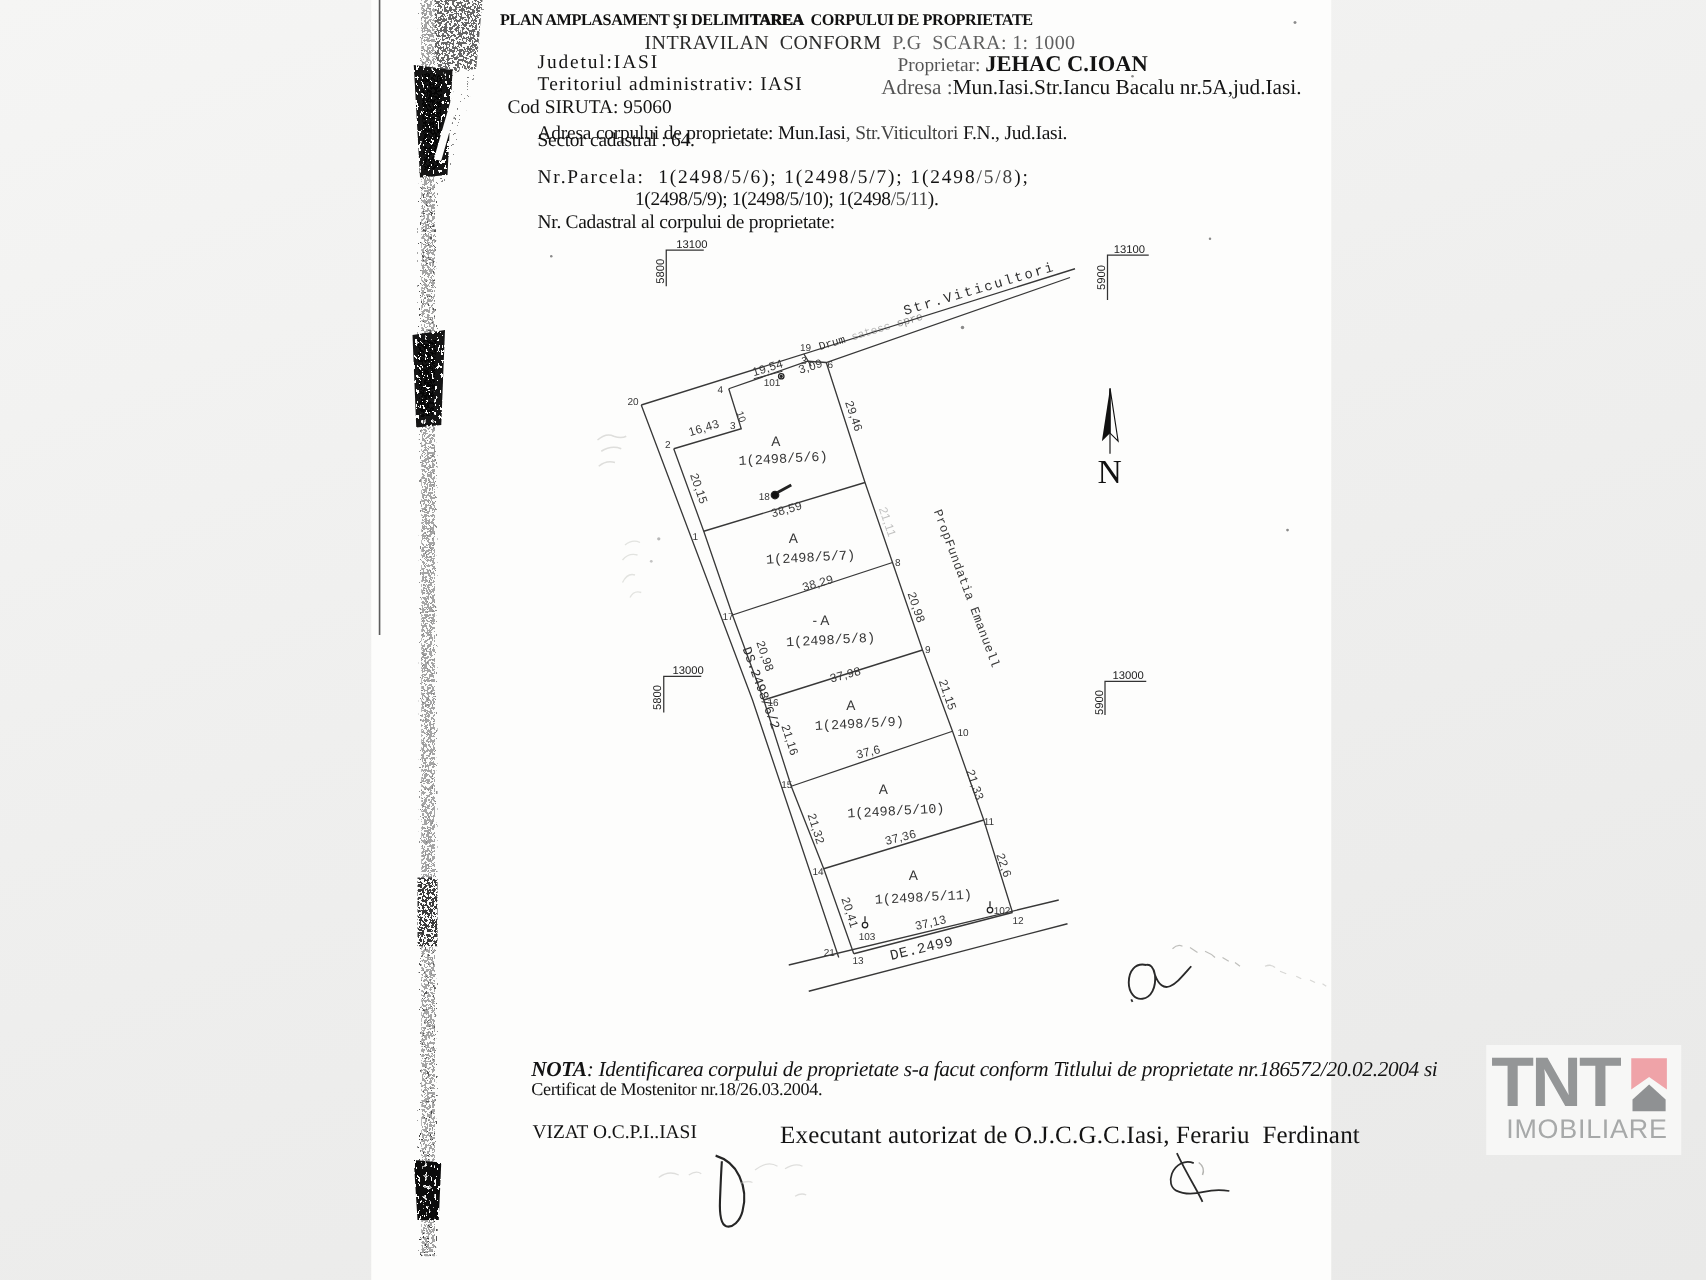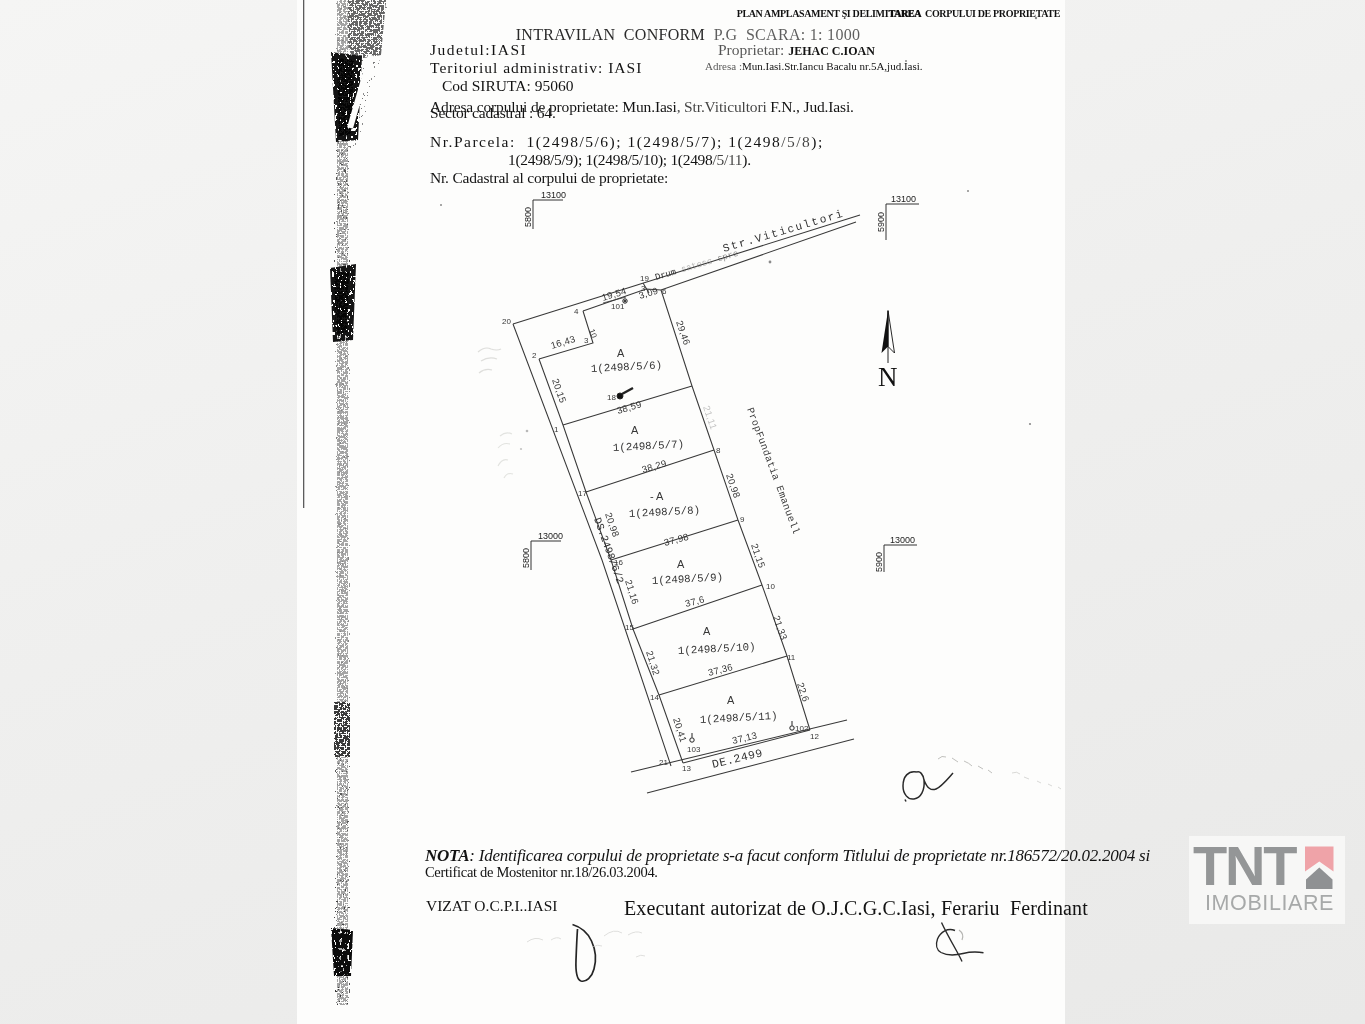--- a/index.html
+++ b/index.html
@@ -10,43 +10,43 @@
 .ser{font-family:"Liberation Serif",serif;}
 #paper{position:absolute;left:297px;top:0;width:768px;height:1024px;background:#fdfdfc;}
 .hl{position:absolute;font-size:15.5px;white-space:nowrap;color:#131313;}
 </style>
 </head>
 <body>
 <div id="page">
 
   <div id="paper"></div>
 
-  <div class="abs ser" style="left:400px;top:8px;width:660px;text-align:right;font-weight:bold;font-size:10px;letter-spacing:-0.35px;color:#101010;white-space:nowrap;">PLAN AMPLASAMENT ŞI DELIMI<span style="text-shadow:0.7px 0 0 #101010;">TAREA</span>&nbsp; CORPULUI DE PROPRIETATE</div>
+  <div class="abs ser" style="left:400px;top:8px;width:660px;text-align:left;font-weight:bold;font-size:13px;letter-spacing:-0.35px;color:#101010;white-space:nowrap;">PLAN AMPLASAMENT ŞI DELIMI<span style="text-shadow:0.7px 0 0 #101010;">TAREA</span>&nbsp; CORPULUI DE PROPRIETATE</div>
 
   <div class="abs ser" style="left:358px;top:26px;width:660px;text-align:center;font-size:16px;letter-spacing:0.3px;color:#2a2a2a;">INTRAVILAN&nbsp; CONFORM&nbsp; <span style="opacity:.75">P.G&nbsp;&nbsp;SCARA: 1: 1000</span></div>
 
   <div class="hl" style="left:430px;top:41px;letter-spacing:1.5px;">Judetul:IASI</div>
 
   <div class="hl" style="left:430px;top:59px;letter-spacing:1px;">Teritoriul administrativ: IASI</div>
 
-  <div class="hl" style="left:442px;top:77px;">Cod SIRUTA: 95060</div>
+  <div class="hl" style="left:406px;top:77px;">Cod SIRUTA: 95060</div>
 
   <div class="hl" style="left:430px;top:98px;letter-spacing:-0.15px;">Adresa corpului de proprietate: Mun.Iasi<span style="opacity:.8">, Str.Viticultori</span> F.N., Jud.Iasi.</div>
 
   <div class="hl" style="left:430px;top:104px;letter-spacing:-0.2px;">Sector cadastral : 64.</div>
 
   <div class="hl" style="left:430px;top:133px;letter-spacing:1.5px;">Nr.Parcela:&nbsp; 1(2498/5/6); 1(2498/5/7); 1(2498<span style="opacity:.8">/5/8</span>);</div>
 
   <div class="hl" style="left:508px;top:151px;letter-spacing:-0.3px;">1(2498/5/9); 1(2498/5/10); 1(2498<span style="opacity:.8">/5/11</span>).</div>
 
   <div class="hl" style="left:430px;top:169px;letter-spacing:-0.2px;">Nr. Cadastral al corpului de proprietate:</div>
 
-  <div class="hl" style="left:718px;top:41px;"><span style="opacity:.72">Proprietar:</span> <b style="font-size:12px;">JEHAC C.IOAN</b></div>
-
-  <div class="hl" style="left:705px;top:60px;font-size:11px;"><span style="opacity:.72">Adresa :</span>Mun.Iasi.Str.Iancu Bacalu nr.5A,jud.Iasi.</div>
+  <div class="hl" style="left:718px;top:41px;"><span style="opacity:.72">Proprietar:</span> <b style="font-size:18px;">JEHAC C.IOAN</b></div>
+
+  <div class="hl" style="left:705px;top:60px;font-size:17px;"><span style="opacity:.72">Adresa :</span>Mun.Iasi.Str.Iancu Bacalu nr.5A,jud.Iasi.</div>
 
   <div class="hl" style="left:425px;top:846px;font-size:17px;letter-spacing:-0.25px;font-style:italic;"><b>NOTA</b>: Identificarea corpului de proprietate s-a facut conform Titlului de proprietate nr.186572/20.02.2004 si</div>
 
   <div class="hl" style="left:425px;top:864px;font-size:14.5px;letter-spacing:-0.3px;">Certificat de Mostenitor nr.18/26.03.2004.</div>
 
   <div class="hl" style="left:426px;top:897px;">VIZAT O.C.P.I..IASI</div>
 
   <div class="hl" style="left:624px;top:897px;font-size:20px;letter-spacing:0.15px;">Executant autorizat de O.J.C.G.C.Iasi, Ferariu&nbsp; Ferdinant</div>
 
   <div class="abs" style="left:1189px;top:836px;width:156px;height:88px;background:#f7f7f6;"></div>

